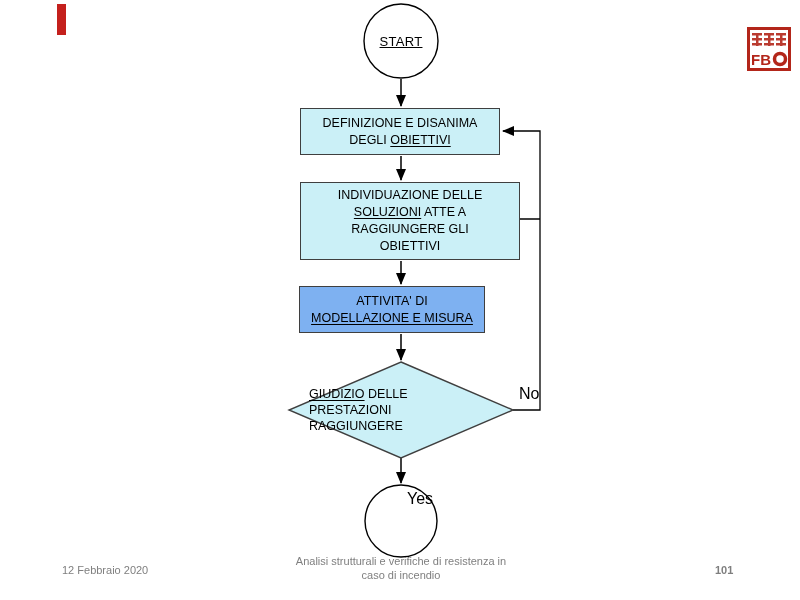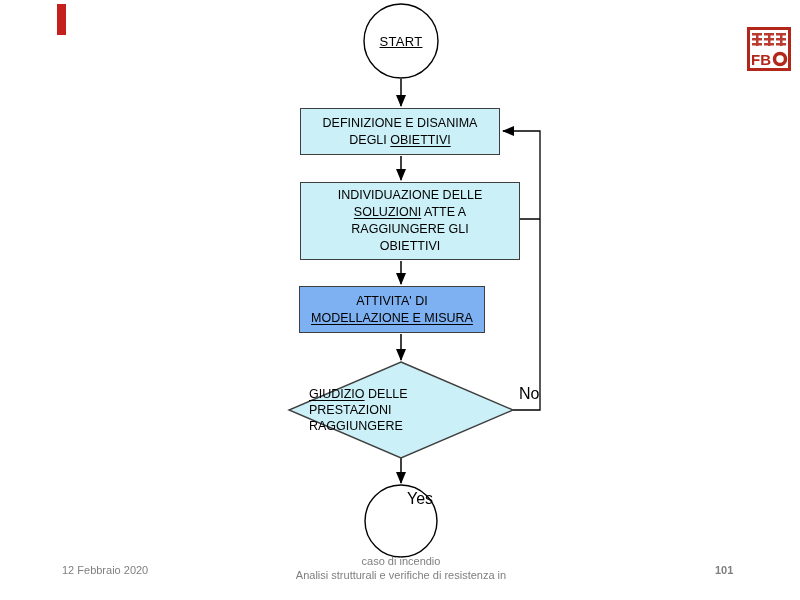--- a/index.html
+++ b/index.html
@@ -121,18 +121,18 @@
       <rect x="29" y="11" width="10" height="2.5"></rect>
       <rect x="29" y="16" width="10" height="2.5"></rect>
       <rect x="33" y="6" width="2.5" height="13"></rect>
     </g>
     <text x="4" y="38" font-family="Liberation Sans, sans-serif" font-size="15" font-weight="bold" style="fill:var(--seal-red,#B3261A)">FB</text>
     <circle cx="33" cy="32" r="5.5" fill="none" style="stroke:var(--seal-red,#B3261A)" stroke-width="3.5"></circle>
   </svg>
 
   <div class="abs footer footer-date">12 Febbraio 2020</div>
   <div class="abs footer footer-caption">
+    <div>Analisi strutturali e verifiche di resistenza in</div>
     <div>caso di incendio</div>
-    <div>Analisi strutturali e verifiche di resistenza in</div>
   </div>
   <div class="abs footer footer-page">101</div>
 
 </div>
 
 </body></html>

